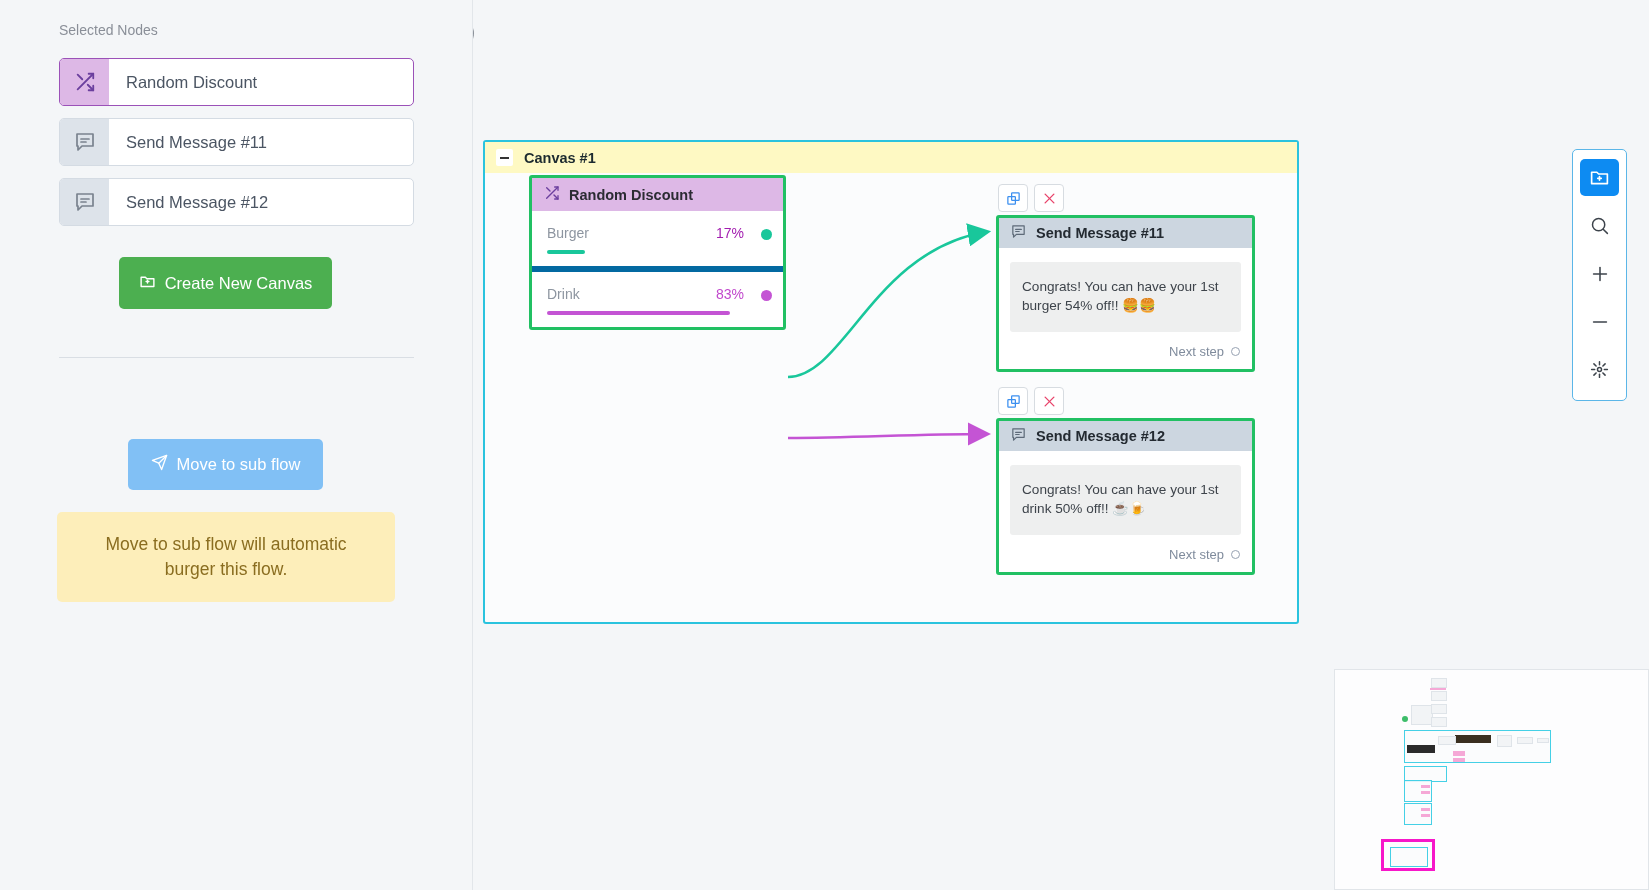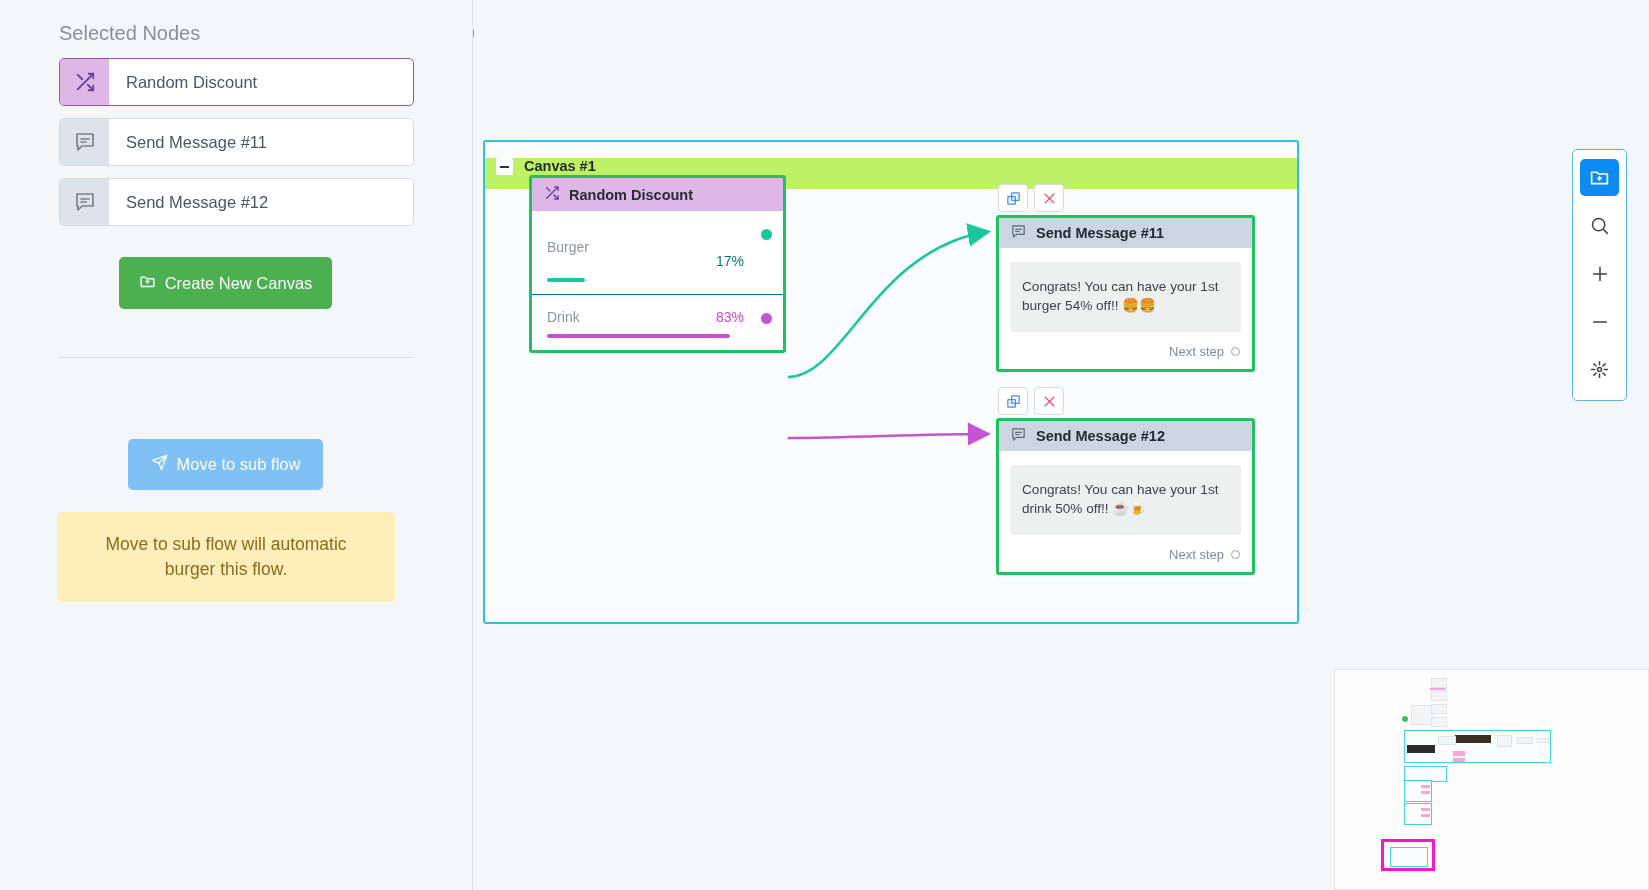--- a/index.html
+++ b/index.html
@@ -13,21 +13,21 @@
 
   
   .sidebar {
     position: absolute; left: 0; top: 0;
     width: 473px; height: 890px;
     background: #f4f6f8;
     border-right: 1px solid #e2e6ea;
   }
   .sidebar-title {
     position: absolute; left: 59px; top: 22px;
-    font-size: 20px; color: #8a8f98; font-weight: 400;
+    font-size: 14px; color: #8a8f98; font-weight: 400;
   }
   .node-list { position: absolute; left: 59px; top: 58px; width: 355px; }
   .node-item {
     display: flex; align-items: stretch;
     height: 48px; margin-bottom: 12px;
     background: #ffffff; border-radius: 5px;
     overflow: hidden;
   }
   .node-item.purple { border: 1px solid #9b51b8; }
   .node-item.grey   { border: 1px solid #d4dbe3; }
@@ -117,22 +117,22 @@
     background: #f4f6f8; overflow: hidden;
   }
   .canvas-box {
     position: absolute; left: 9px; top: 140px;
     width: 816px; height: 484px;
     background: #fbfcfd;
     border: 2px solid #2ac3de;
     border-radius: 3px;
   }
   .canvas-header {
-    height: 31px; background: #bef264;
-    display: flex; align-items: flex-start; padding-left: 11px; gap: 11px; margin-top: 16px;
+    height: 31px; background: #fef9c3;
+    display: flex; align-items: center; padding-left: 11px; gap: 11px;
   }
   .canvas-minus {
     width: 17px; height: 17px; background: #fff; border-radius: 2px;
     display: flex; align-items: center; justify-content: center;
     cursor: pointer;
   }
   .canvas-minus::after { content: ''; width: 9px; height: 2px; background: #333; }
   .canvas-title { font-size: 14.5px; color: #1d2b2f; font-weight: 700; }
 
   
@@ -151,25 +151,25 @@
     position: absolute; left: 55px; top: 175px;
     width: 257px; border: 3px solid #21c063; border-radius: 3px;
     background: #fff;
   }
   .rd-header {
     height: 33px; background: #ddb8e6;
     display: flex; align-items: center; gap: 9px; padding-left: 12px;
   }
   .rd-title { font-size: 14.5px; color: #2b2b33; font-weight: 700; }
   .rd-row { padding: 14px 15px 12px 15px; position: relative; }
-  .rd-row + .rd-row { border-top: 1px solid #0369a1; }
+  .rd-row + .rd-row { border-top: 6px solid #0369a1; }
   .rd-row-top { display: flex; align-items: center; justify-content: space-between; }
   .rd-name { font-size: 14px; color: #8d95a0; }
   .rd-pct { font-size: 14px; margin-right: 24px; }
-  .rd-pct.burger { color: #0f766e; margin-top: 28px; }
+  .rd-pct.burger { color: #a21caf; }
   .rd-pct.drink  { color: #c148cc; }
   .rd-bar-track { height: 4px; margin-top: 9px; }
   .rd-bar { height: 4px; border-radius: 2px; }
   .rd-bar.burger { background: #19c79b; }
   .rd-bar.drink  { background: #c454d4; }
   .rd-dot {
     position: absolute; right: 11px; top: 18px;
     width: 11px; height: 11px; border-radius: 50%;
   }
   .rd-dot.burger { background: #19c79b; }

